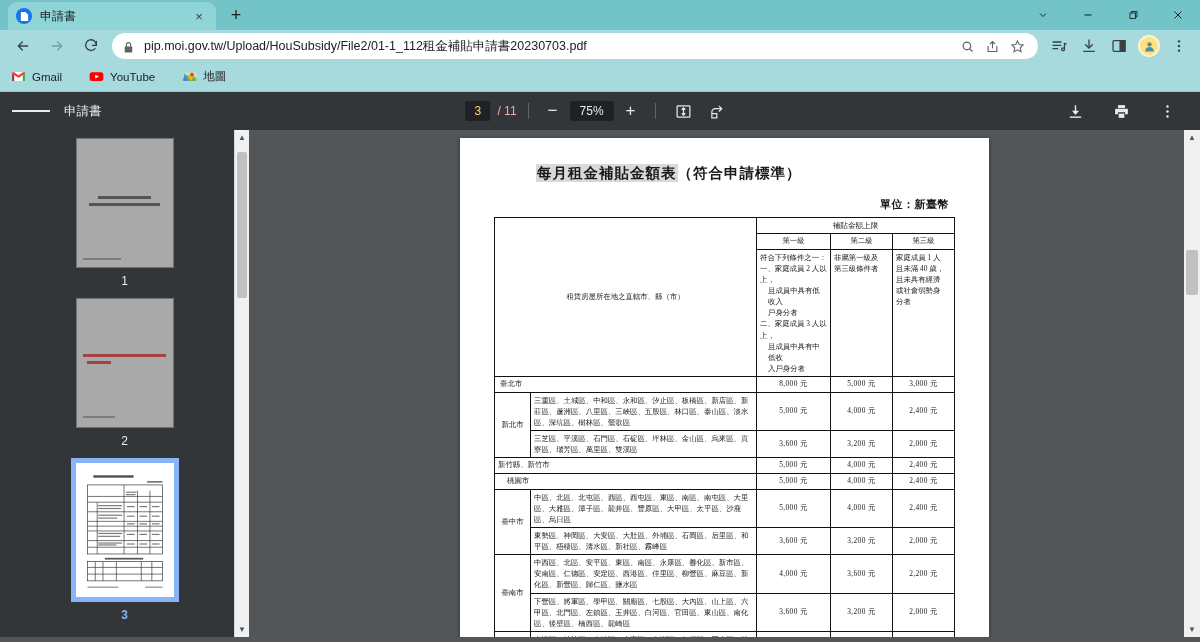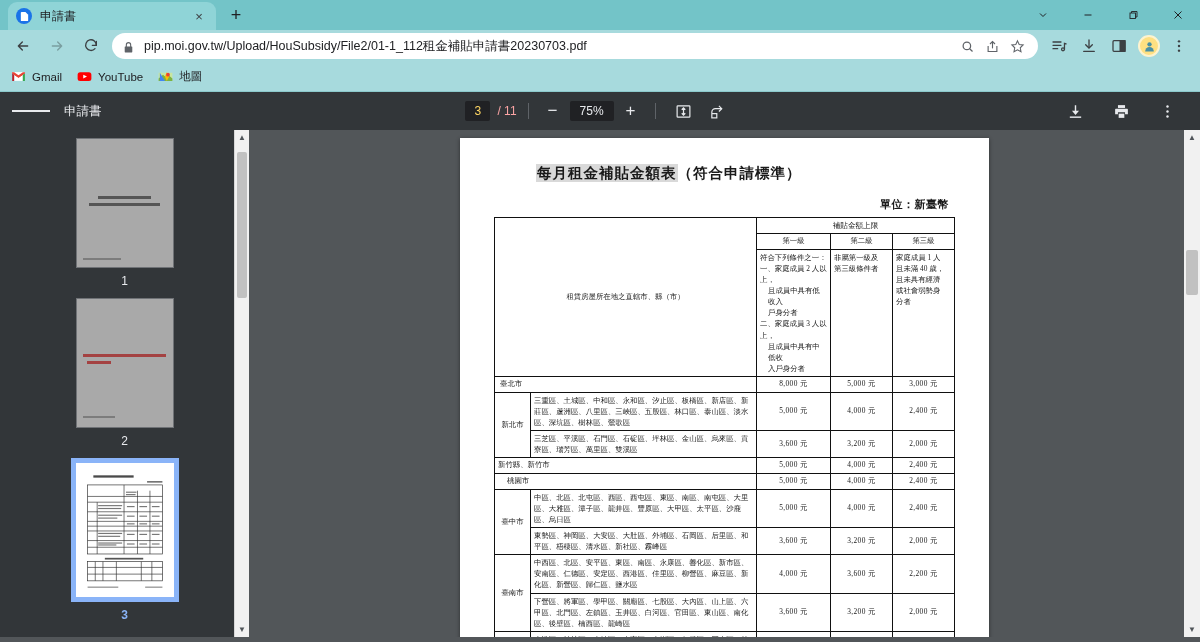--- a/index.html
+++ b/index.html
@@ -102,21 +102,21 @@
   }
   .avatar svg { width: 13px; height: 13px; color: #4a90a4; }
 
   
   .bookmarks {
     height: 30px; background: #a7dadd;
     display: flex; align-items: center; padding: 0 10px;
     border-bottom: 1px solid #8cc9cc;
   }
   .bm {
-    display: flex; align-items: center; margin-right: 14px;
+    display: flex; align-items: center; margin-right: 26px;
     font-size: 11.5px; color: #202124;
   }
   .bm-ico {
     width: 16px; height: 16px; margin-right: 6px; flex: none;
     display: flex; align-items: center; justify-content: center;
   }
   .bm-ico svg { width: 15px; height: 13px; }
 
   
   .pdf-toolbar {

